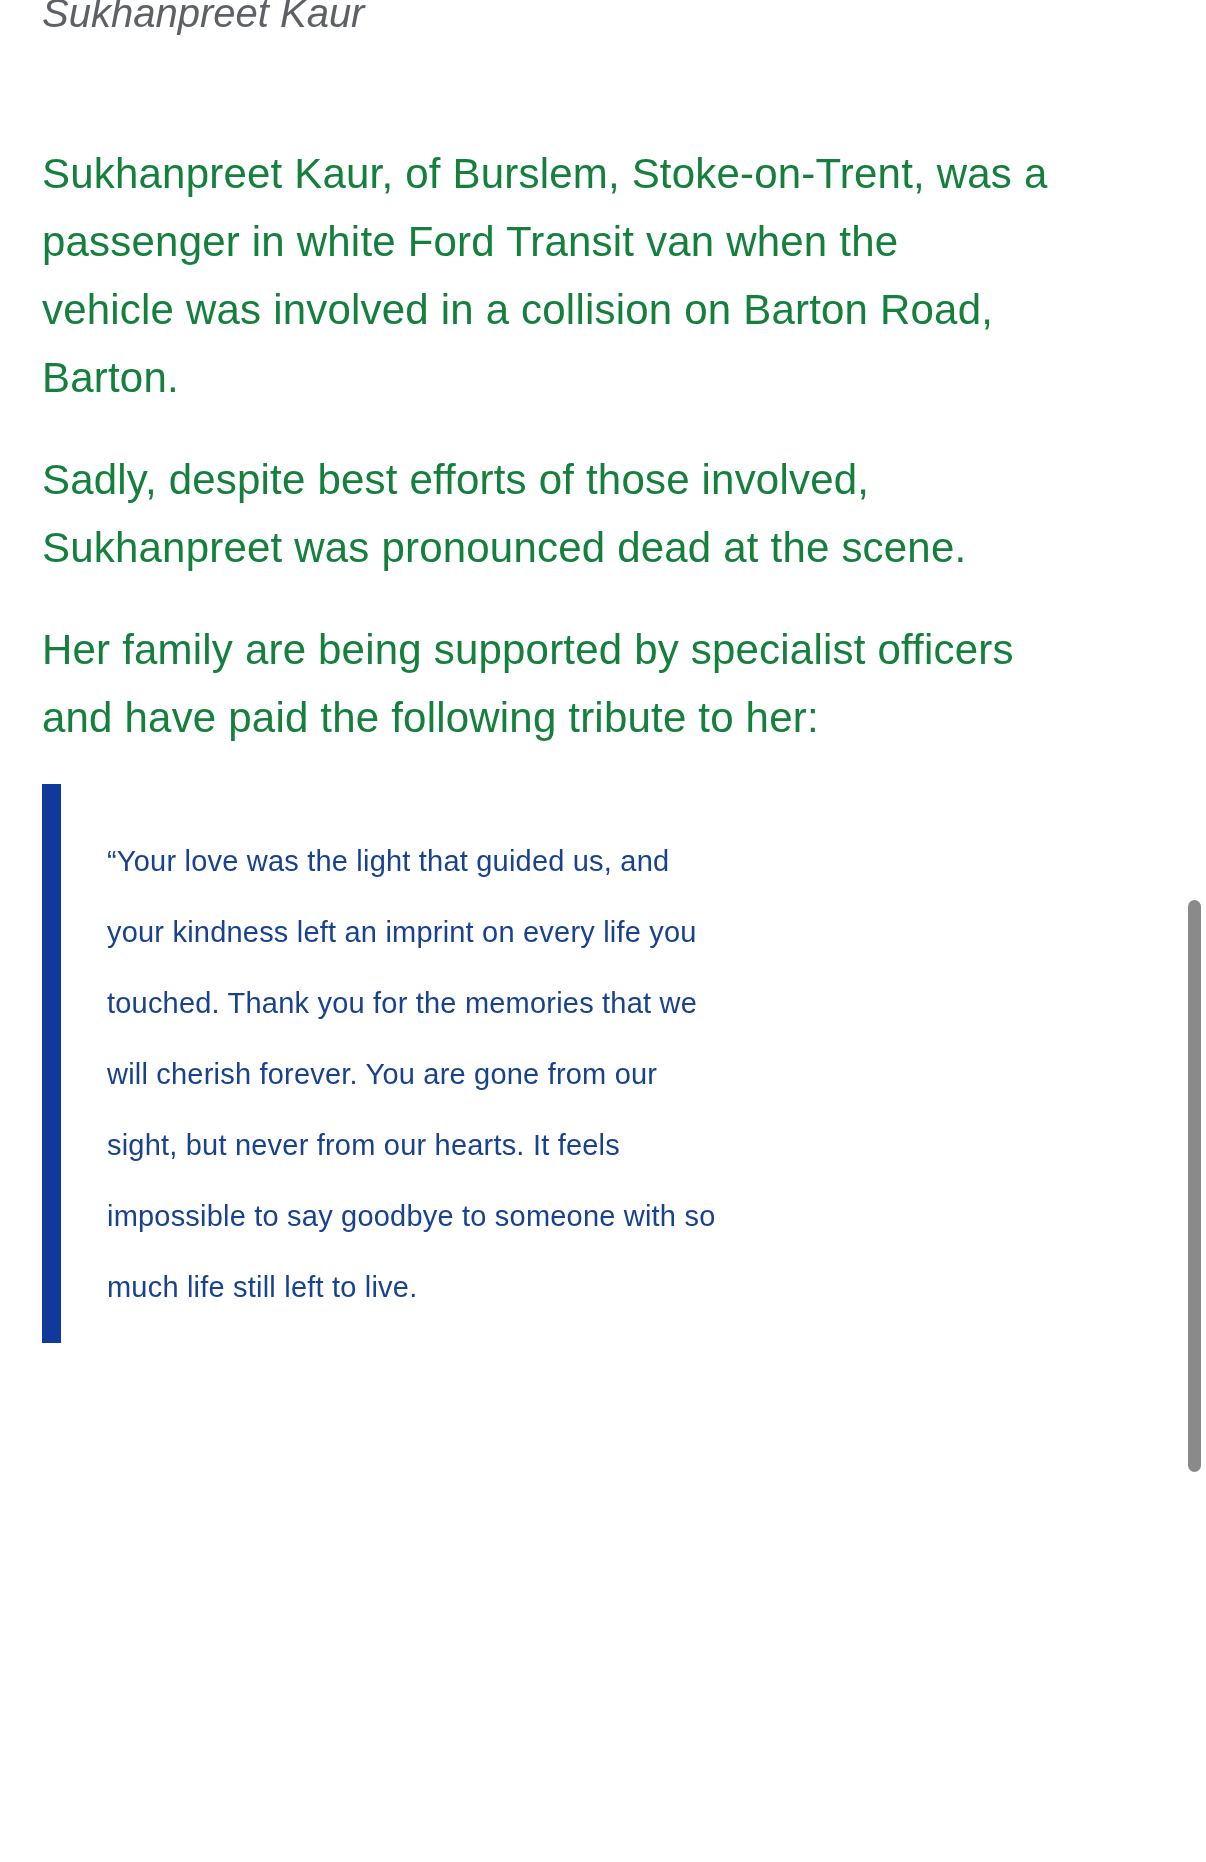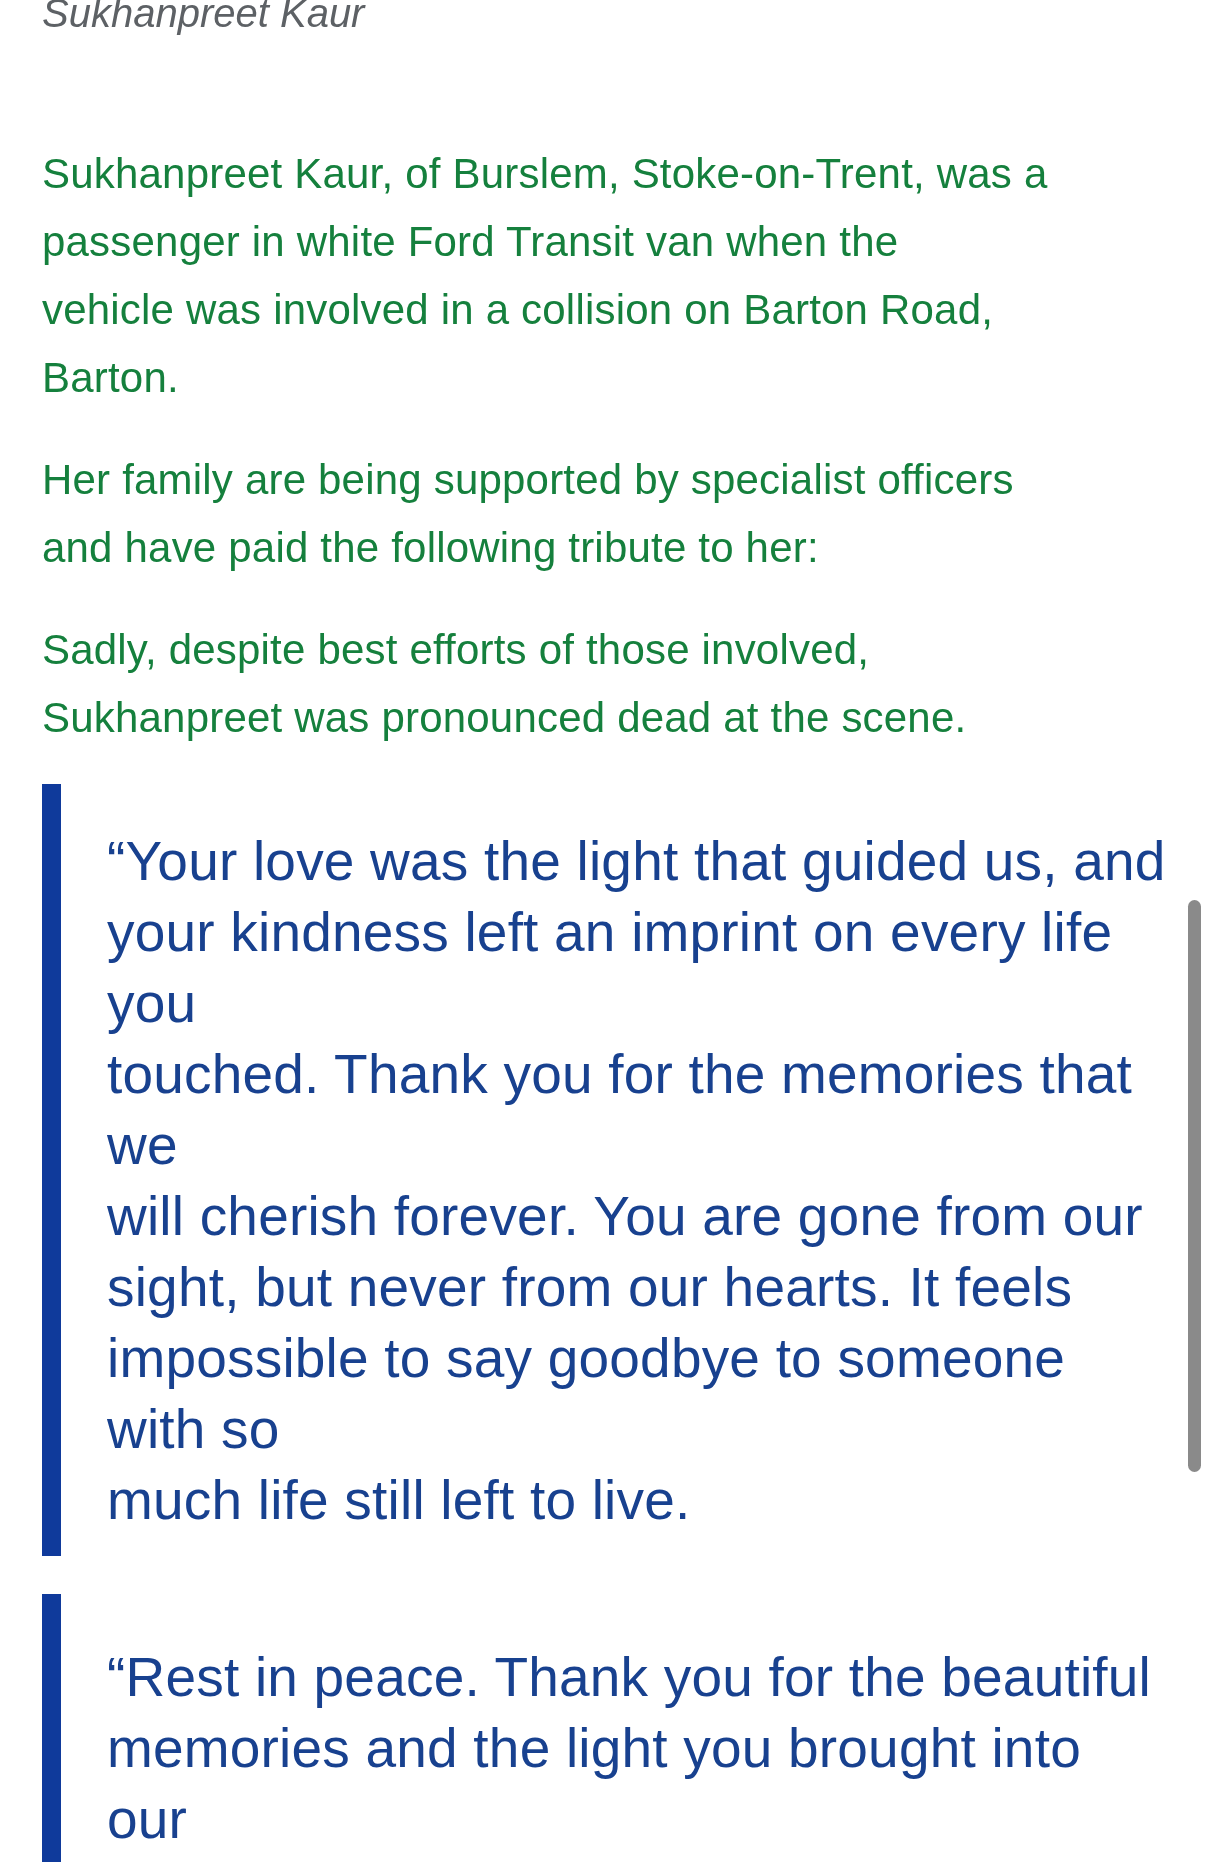--- a/index.html
+++ b/index.html
@@ -48,21 +48,21 @@
     margin-top: 32px;
     padding-top: 42px;
     padding-bottom: 20px;
   }
   #quote-1 {
     margin-top: 38px;
     padding-top: 48px;
     padding-bottom: 23px;
   }
   .quote-para {
-    font-size: 55px;
+    font-size: 29px;
     line-height: 71px;
     color: #18418f;
     letter-spacing: 0.2px;
   }
   .scrollbar-thumb {
     position: absolute;
     left: 1188px;
     top: 900px;
     width: 13px;
     height: 572px;
@@ -76,37 +76,32 @@
 <div class="article">
 
   <div class="caption">Sukhanpreet Kaur</div>
 
   <p id="para-0" class="body-para">Sukhanpreet Kaur, of Burslem, Stoke-on-Trent, was a
 passenger in white Ford Transit van when the
 vehicle was involved in a collision on Barton Road,
 Barton.</p>
 
 
+  <p id="para-2" class="body-para">Sadly, despite best efforts of those involved,
+Sukhanpreet was pronounced dead at the scene.</p>
+
   <p id="para-3" class="body-para">Her family are being supported by specialist officers
 and have paid the following tribute to her:</p>
-
-  <p id="para-2" class="body-para">Sadly, despite best efforts of those involved,
-Sukhanpreet was pronounced dead at the scene.</p>
 
   <blockquote id="quote-0">
     <p class="quote-para">“Your love was the light that guided us, and
 your kindness left an imprint on every life you
 touched. Thank you for the memories that we
 will cherish forever. You are gone from our
 sight, but never from our hearts. It feels
 impossible to say goodbye to someone with so
 much life still left to live.</p>
   </blockquote>
 
-  <blockquote id="quote-1">
-    <p class="quote-para">“Rest in peace. Thank you for the beautiful
-memories and the light you brought into our
-lives. You will be deeply missed.”</p>
-  </blockquote>
 
 </div>
 
 <div class="scrollbar-thumb"></div>
 
 </body></html>

